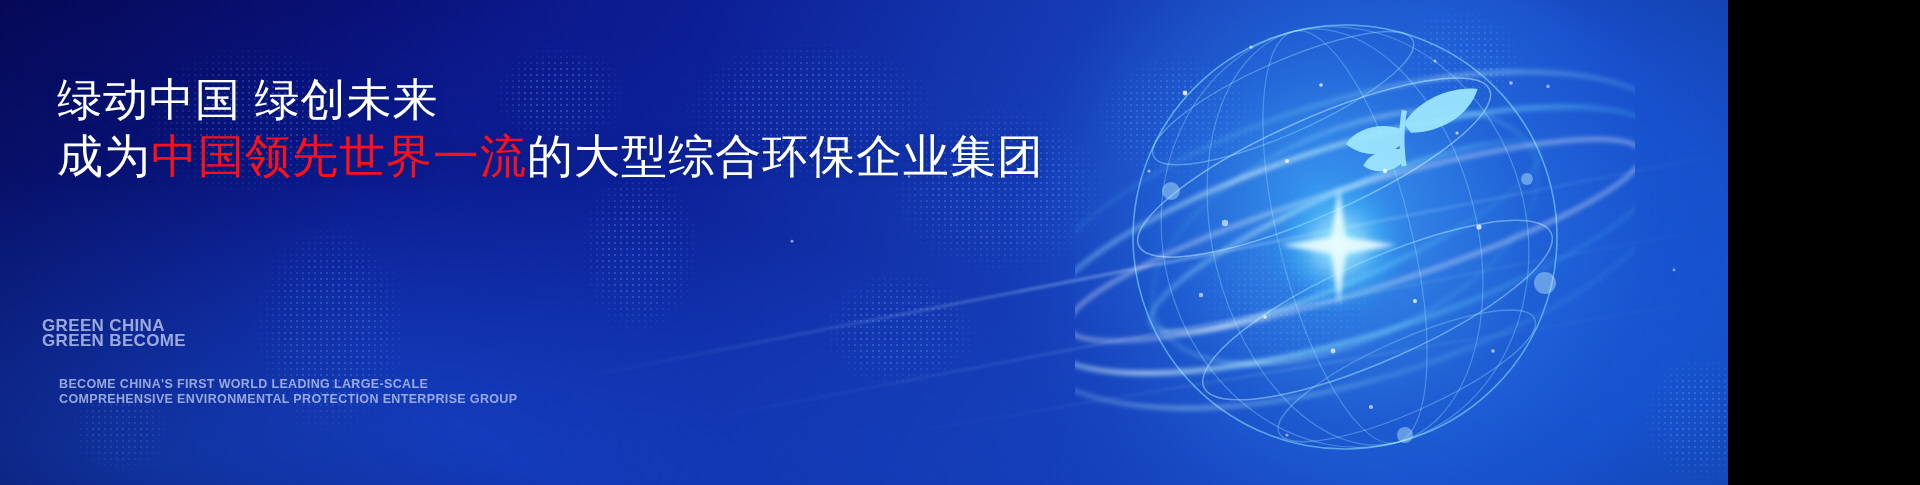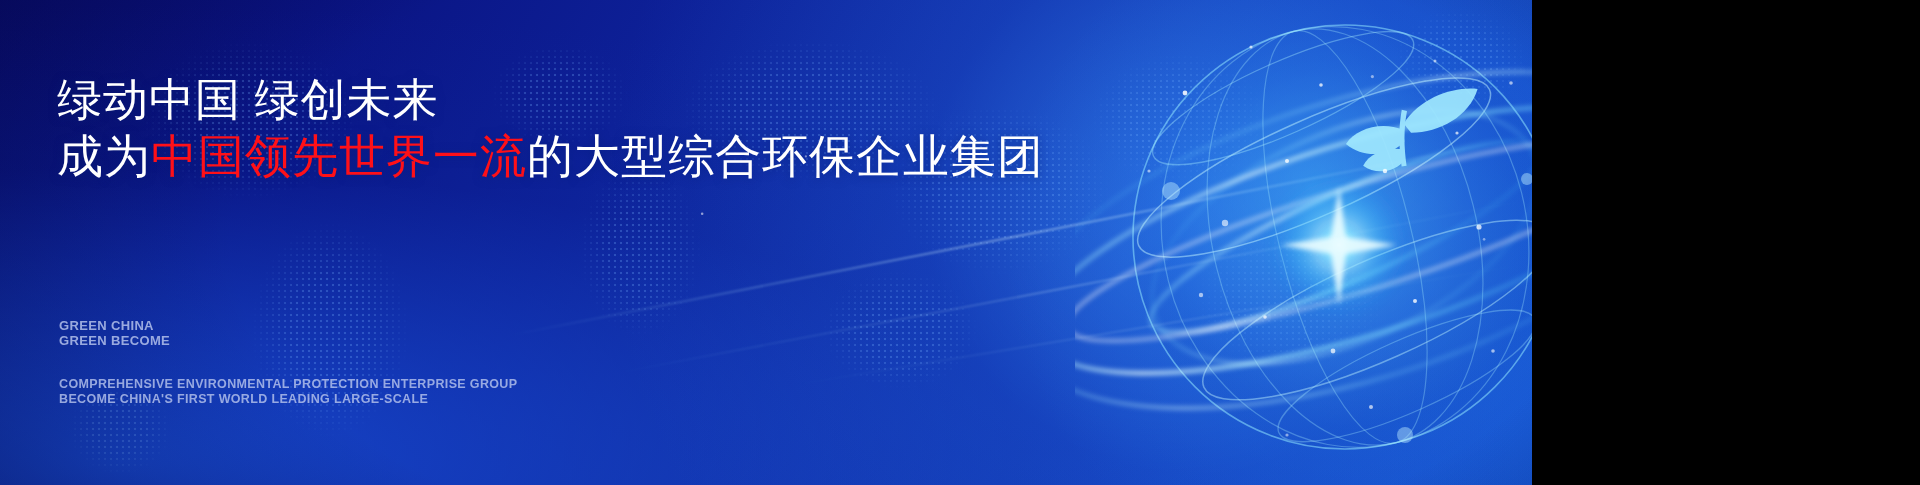--- a/index.html
+++ b/index.html
@@ -1,20 +1,20 @@
 <!DOCTYPE html>
 <html><head>
 <meta charset="utf-8">
 <style>
   * { margin:0; padding:0; box-sizing:border-box; }
   html,body { width:1920px; height:485px; overflow:hidden; background:#000; }
 
   .banner{
     position:relative;
-    width:1532px; height:485px;
+    width:1728px; height:485px;
     overflow:hidden;
     font-family:"Liberation Sans", sans-serif;
     background:
       radial-gradient(circle at 78% 42%, rgba(60,150,255,0.55) 0%, rgba(30,90,220,0.25) 22%, rgba(0,0,0,0) 48%),
       radial-gradient(ellipse at 8% 95%, rgba(25,80,215,0.85) 0%, rgba(12,40,160,0.25) 45%, rgba(0,0,0,0) 70%),
       linear-gradient(118deg,#090c6e 0%, #0a1382 18%, #0d2097 38%, #1335ac 58%, #1646c0 76%, #1554cf 100%);
   }
 
   
   .map-dots{
@@ -73,22 +73,22 @@
     font-family:"Liberation Sans", sans-serif;
     font-size:45px; line-height:56px; font-weight:400;
     letter-spacing:1px; color:#ffffff; white-space:nowrap;
     text-shadow:0 1px 10px rgba(0,30,120,0.55);
   }
   .headline .accent{ color:#ff1018; }
   .line2{ font-size:46px; }
 
   
   .en-slogan{
-    position:absolute; left:59px; top:318px;
-    font-size:13px; font-weight:700; line-height:15px;
+    position:absolute; left:42px; top:318px;
+    font-size:17px; font-weight:700; line-height:15px;
     letter-spacing:.35px; color:#b9c6ee; opacity:.82;
   }
   .en-desc{
     position:absolute; left:59px; top:377px;
     font-size:12.5px; font-weight:700; line-height:15px;
     letter-spacing:.35px; color:#b9c6ee; opacity:.80;
   }
 
   .sparks{ position:absolute; inset:0; pointer-events:none; }
 </style>
@@ -228,17 +228,17 @@
     <div>绿动中国 绿创未来</div>
     <div class="line2"><span>成为</span><span class="accent">中国领先世界一流</span><span>的大型综合环保企业集团</span></div>
   </div>
 
   <div class="en-slogan">
     <div>GREEN CHINA</div>
     <div>GREEN BECOME</div>
   </div>
 
   <div class="en-desc">
+    <div>BECOME CHINA'S FIRST WORLD LEADING LARGE-SCALE</div>
     <div>COMPREHENSIVE ENVIRONMENTAL PROTECTION ENTERPRISE GROUP</div>
-    <div>BECOME CHINA'S FIRST WORLD LEADING LARGE-SCALE</div>
   </div>
 
 </div>
 
 </body></html>

